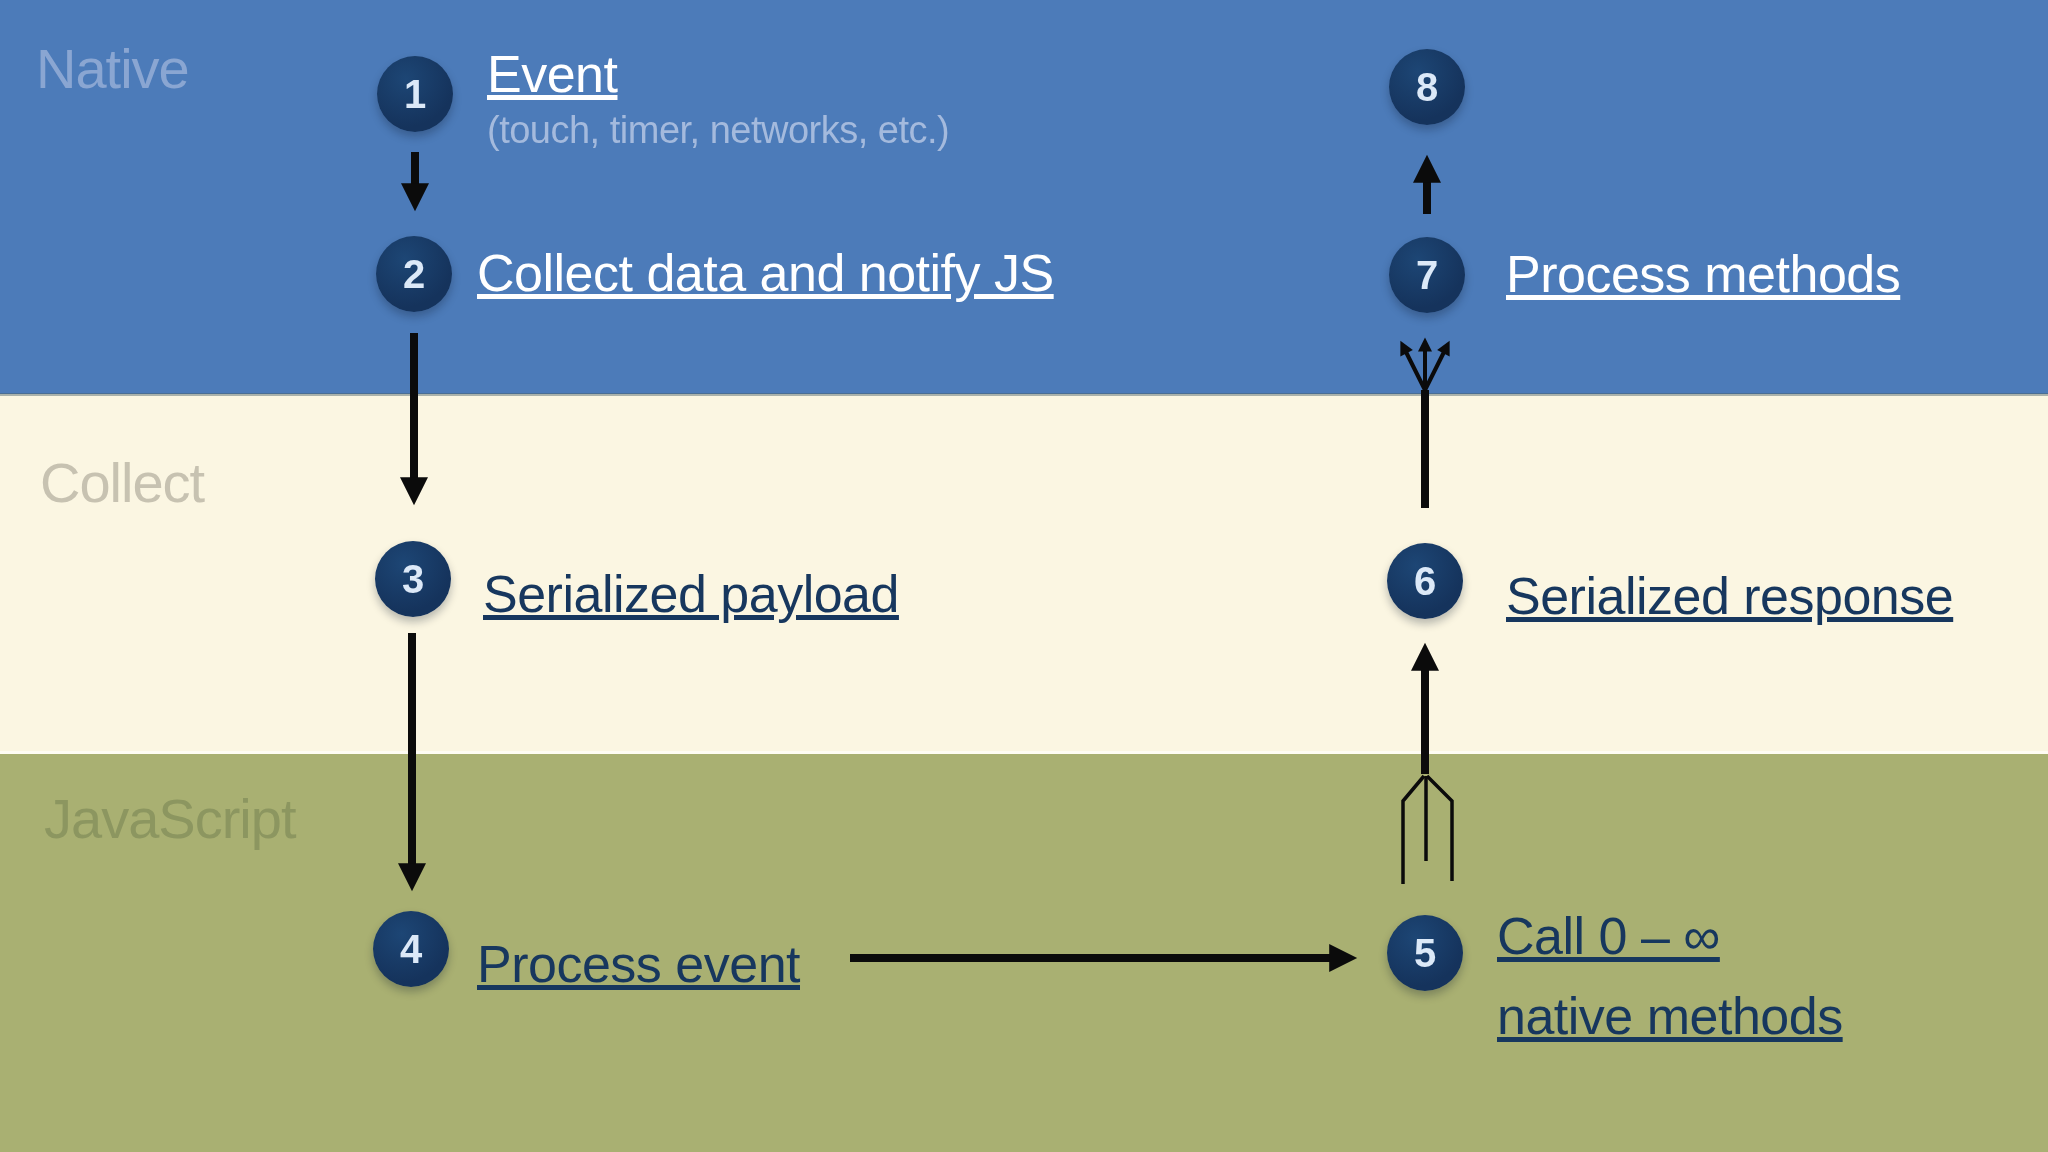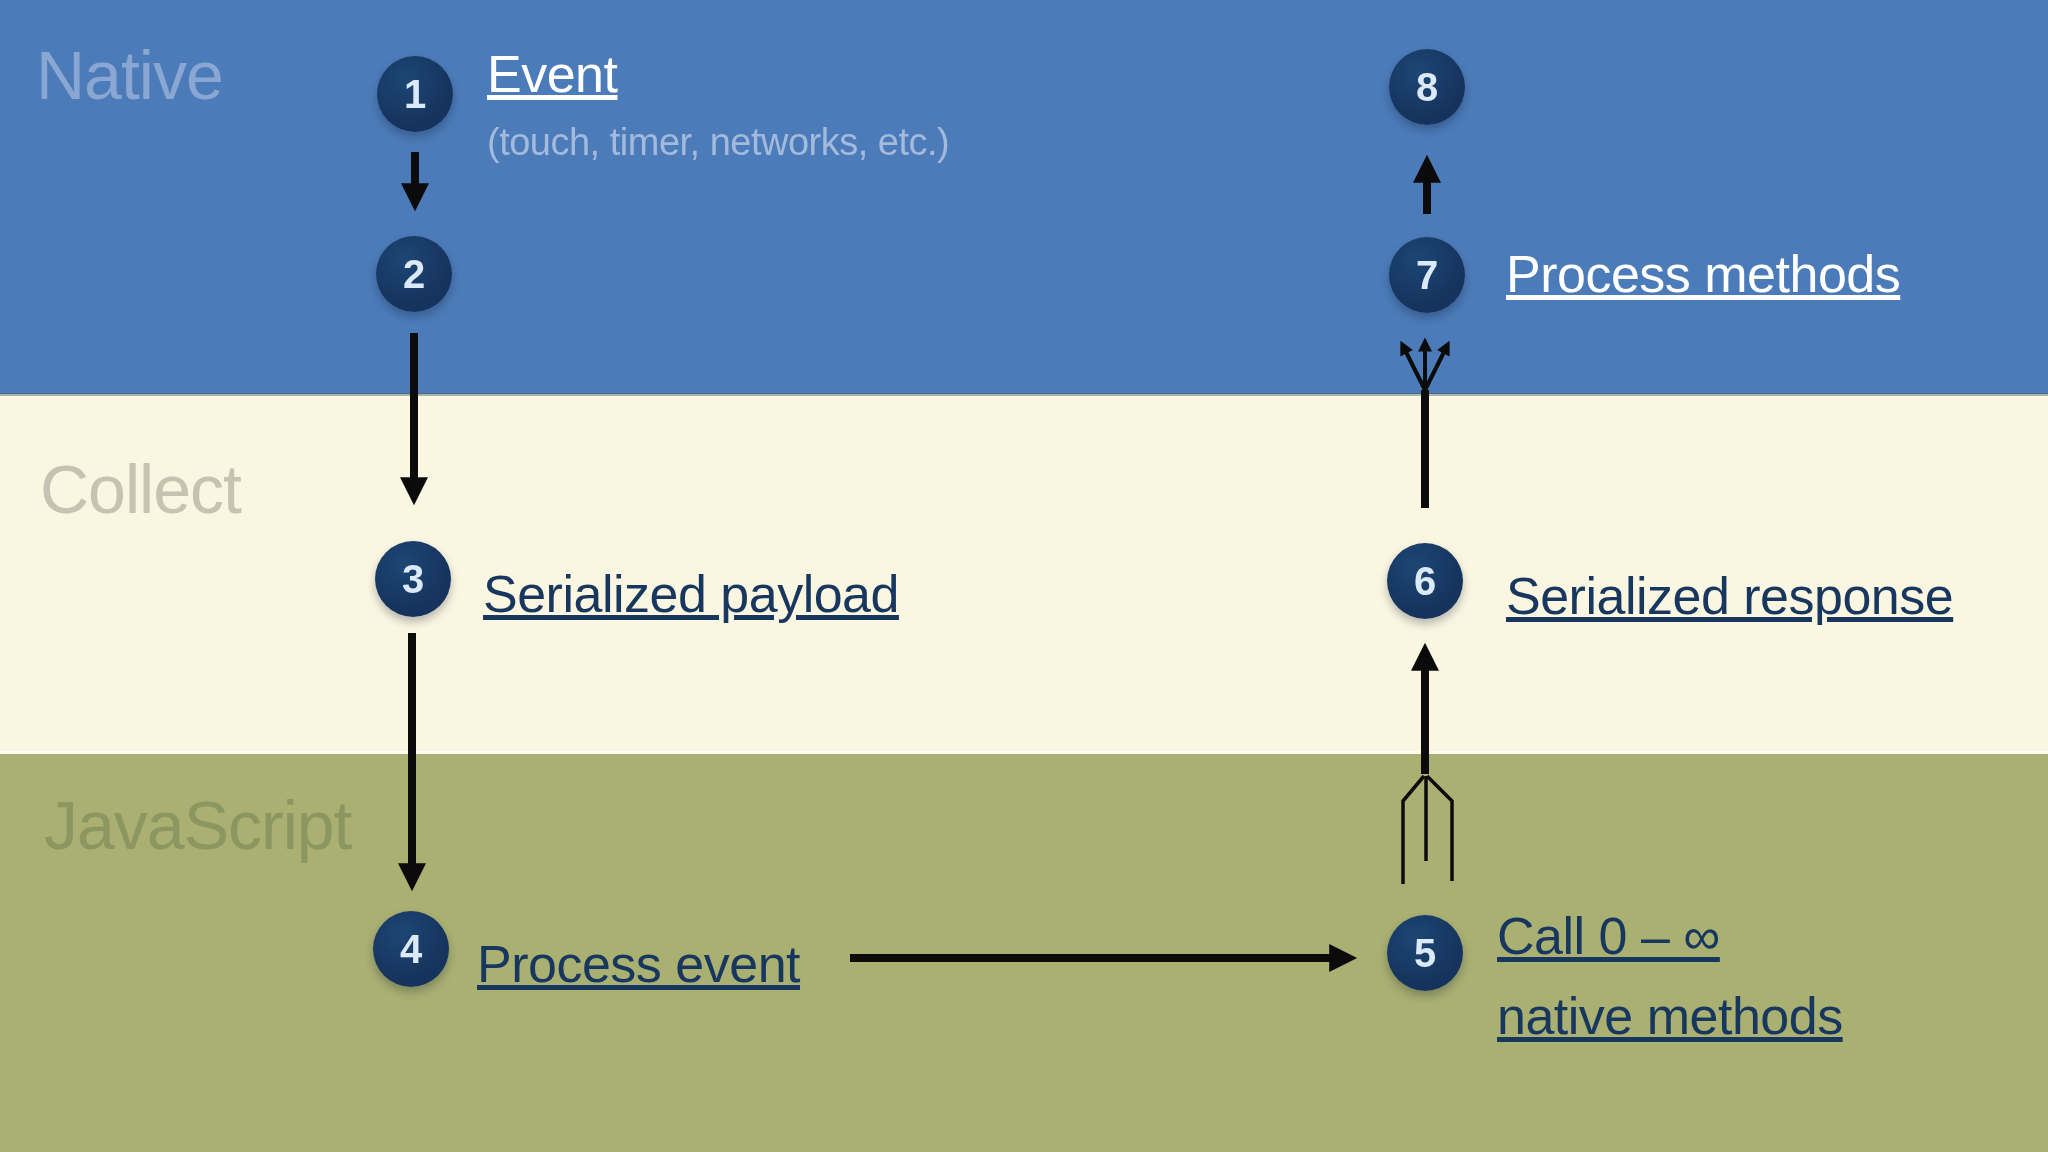--- a/index.html
+++ b/index.html
@@ -10,21 +10,21 @@
   }
   
   .band{position:absolute;left:0;width:2048px;}
   #band-native{top:0;height:394px;background:var(--native-band-bg);}
   #band-bridge{top:394px;height:360px;background:var(--bridge-band-bg);}
   #band-javascript{top:754px;height:398px;background:var(--javascript-band-bg);}
   .band-edge{position:absolute;left:0;width:2048px;height:3px;}
   #edge-native-bridge{top:393px;background:rgba(70,95,105,.45);}
   #edge-bridge-js{top:751px;background:rgba(255,255,252,.65);}
   .band-label{
-    position:absolute;font-size:68px;line-height:1.1;letter-spacing:-1px;font-weight:400;
+    position:absolute;font-size:56px;line-height:1.1;letter-spacing:-1px;font-weight:400;
   }
   #label-native{left:36px;top:38px;color:var(--native-label);}
   #label-bridge{left:40px;top:452px;color:var(--bridge-label);}
   #label-javascript{left:44px;top:788px;color:var(--javascript-label);}
   
   svg.arrows{position:absolute;left:0;top:0;pointer-events:none;color:var(--arrow);}
   svg.arrows line,svg.arrows path{stroke:currentColor;fill:none;}
   svg.arrows marker path{fill:currentColor;stroke:none;}
   
   .step-circle{
@@ -32,21 +32,21 @@
     background:radial-gradient(circle at 38% 30%, #1d4675 0%, var(--circle-fill) 68%);
     box-shadow:0 5px 9px rgba(10,20,40,.28);
     display:flex;align-items:center;justify-content:center;
   }
   .step-circle .num{
     color:var(--circle-number);font-size:40px;font-weight:bold;line-height:1;
   }
   
   .step-label{position:absolute;letter-spacing:-0.5px;}
   .step-title{font-size:52px;line-height:64px;white-space:nowrap;text-decoration:underline;}
-  .step-caption{font-size:38px;line-height:48px;margin-top:12px;white-space:nowrap;}
+  .step-caption{font-size:38px;line-height:48px;margin-top:0;white-space:nowrap;}
   .on-blue .step-title{color:var(--title-on-blue);}
   .on-blue .step-caption{color:var(--caption-on-blue);}
   .on-dark-text .step-title{color:var(--title-dark);margin-top:16px;}
 </style>
 </head>
 <body>
 
 <div id="slide">
 
   <div class="band" id="band-native"></div>
@@ -116,20 +116,23 @@
       <span class="num">7</span>
     </div>
   <div class="step-circle" style="left:1389px;top:49px;">
       <span class="num">8</span>
     </div>
 
   <div class="step-label on-blue" style="left:487px;top:42px;">
     <div class="step-title">Event</div>
     <div class="step-caption">(touch, timer, networks, etc.)</div>
   </div>
+  <div class="step-label on-blue" style="left:477px;top:241px;">
+    <div class="step-title">Collect data and notify JS</div>
+  </div>
   <div class="step-label on-dark-text" style="left:483px;top:546px;">
     <div class="step-title">Serialized payload</div>
   </div>
   <div class="step-label on-dark-text" style="left:477px;top:916px;">
     <div class="step-title">Process event</div>
   </div>
   <div class="step-label on-dark-text" style="left:1497px;top:888px;">
     <div class="step-title">Call 0 – ∞</div>
     <div class="step-title">native methods</div>
   </div>

